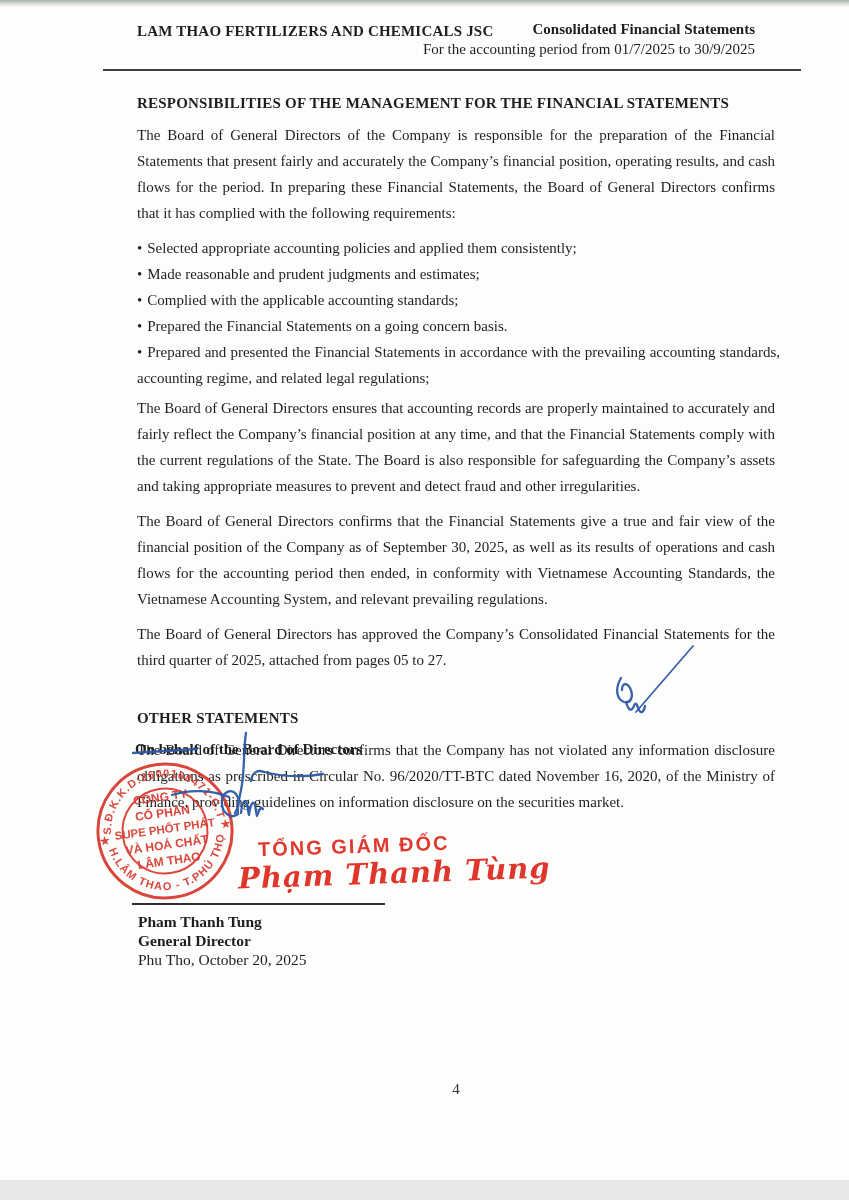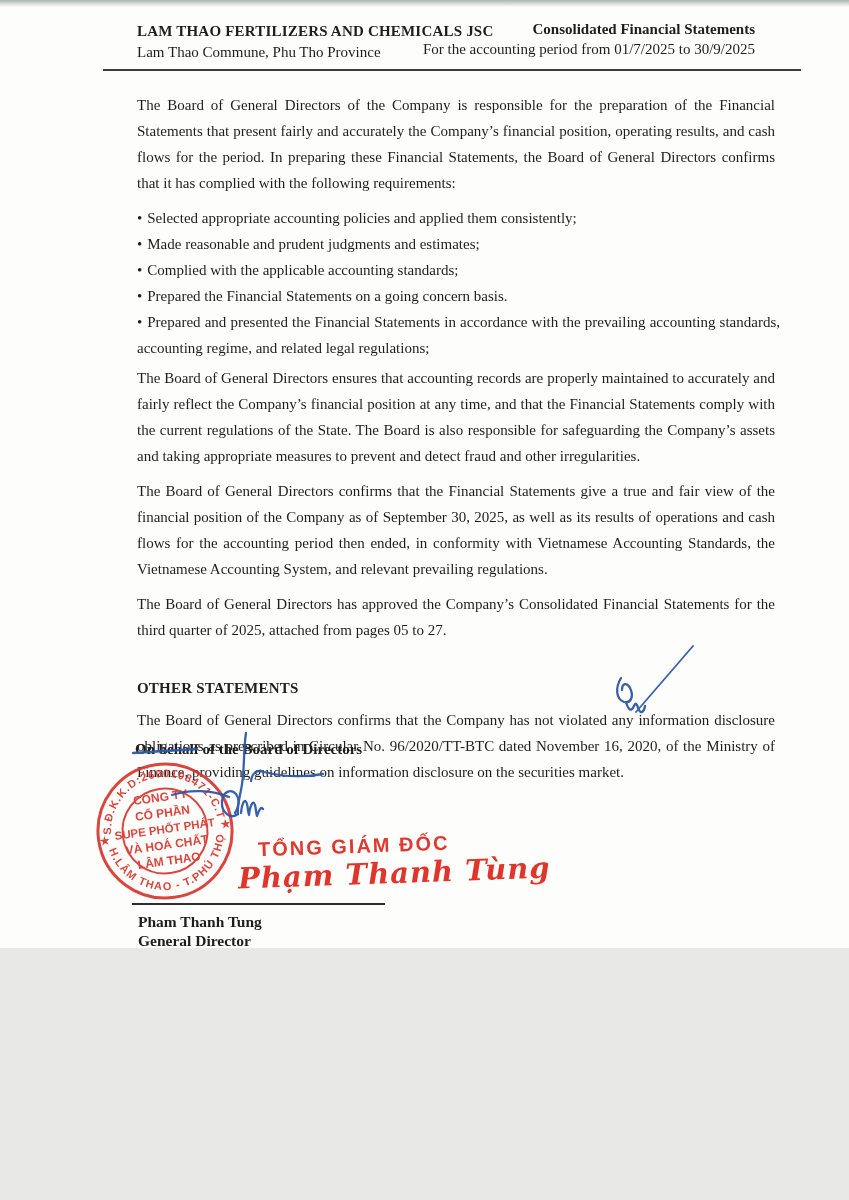--- a/index.html
+++ b/index.html
@@ -1,17 +1,17 @@
 <!DOCTYPE html>
 <html><head>
 <meta charset="utf-8">
 <style>
   html,body{margin:0;padding:0;background:#e8e8e6;}
   .page{
-    position:relative;width:849px;height:948px;margin:0 auto;
+    position:relative;width:849px;height:1180px;margin:0 auto;
     background:#fdfdfb;overflow:hidden;
     font-family:"Liberation Serif",serif;color:#1e1e1e;
   }
   .scan-edge-top{
     position:absolute;left:0;top:0;width:100%;height:7px;
     background:linear-gradient(to bottom,#aab3ac 0%,#cfd4cf 40%,rgba(253,253,251,0) 100%);
   }
   
   .header-left{position:absolute;left:137px;top:21px;line-height:21px;font-size:15px;}
   .company-name{font-weight:bold;letter-spacing:.2px;}
@@ -49,30 +49,30 @@
 </style>
 </head>
 <body>
 
 <div class="page">
   <div class="scan-edge-top"></div>
 
   <header>
     <div class="header-left">
       <div class="company-name">LAM THAO FERTILIZERS AND CHEMICALS JSC</div>
-      <div class="company-address">Lam Thao Commune, Phu Tho Province</div>
     </div>
     <div class="header-right">
       <div class="doc-title">Consolidated Financial Statements</div>
       <div class="doc-period">For the accounting period from 01/7/2025 to 30/9/2025</div>
     </div>
   </header>
   <div class="rule"></div>
 
   <div class="main">
+    <h2>RESPONSIBILITIES OF THE MANAGEMENT FOR THE FINANCIAL STATEMENTS</h2>
     <p>The Board of General Directors of the Company is responsible for the preparation of the Financial Statements that present fairly and accurately the Company’s financial position, operating results, and cash flows for the period. In preparing these Financial Statements, the Board of General Directors confirms that it has complied with the following requirements:</p>
     <ul>
       <li><span class="bullet-glyph">•</span><span>Selected appropriate accounting policies and applied them consistently;</span></li>
       <li><span class="bullet-glyph">•</span><span>Made reasonable and prudent judgments and estimates;</span></li>
       <li><span class="bullet-glyph">•</span><span>Complied with the applicable accounting standards;</span></li>
       <li><span class="bullet-glyph">•</span><span>Prepared the Financial Statements on a going concern basis.</span></li>
       <li><span class="bullet-glyph">•</span><span>Prepared and presented the Financial Statements in accordance with the prevailing accounting standards, accounting regime, and related legal regulations;</span></li>
     </ul>
     <p>The Board of General Directors ensures that accounting records are properly maintained to accurately and fairly reflect the Company’s financial position at any time, and that the Financial Statements comply with the current regulations of the State. The Board is also responsible for safeguarding the Company’s assets and taking appropriate measures to prevent and detect fraud and other irregularities.</p>
     <p>The Board of General Directors confirms that the Financial Statements give a true and fair view of the financial position of the Company as of September 30, 2025, as well as its results of operations and cash flows for the accounting period then ended, in conformity with Vietnamese Accounting Standards, the Vietnamese Accounting System, and relevant prevailing regulations.</p>

